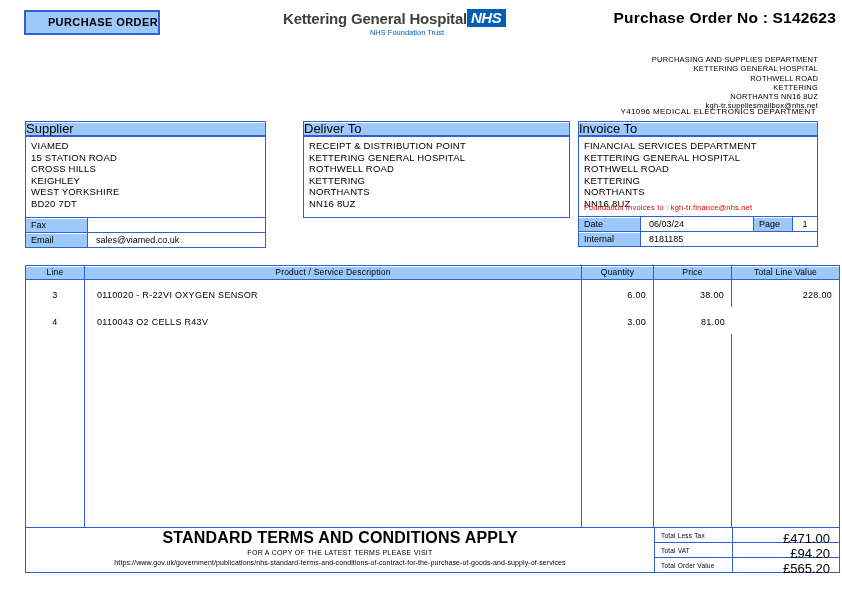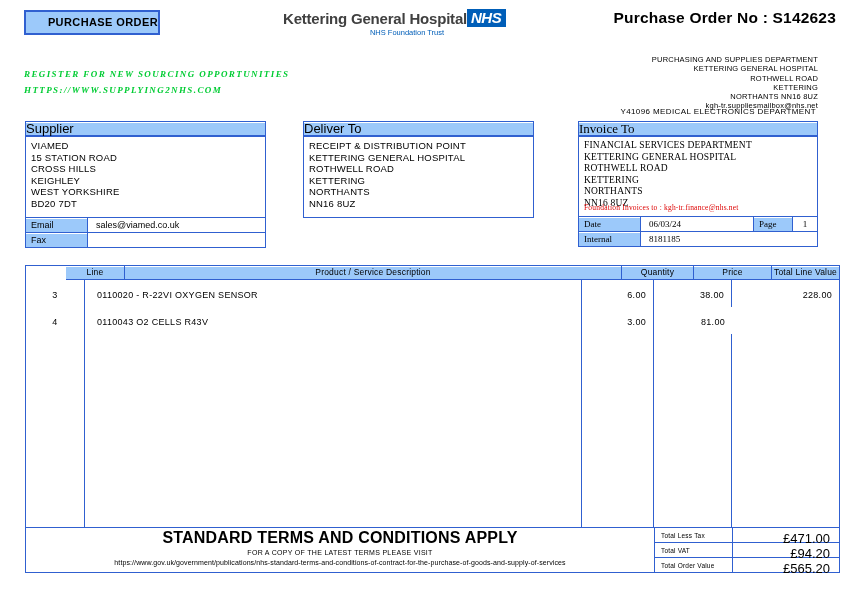--- a/index.html
+++ b/index.html
@@ -37,22 +37,22 @@
   .sourcing .url { text-decoration:none; color:var(--green,#00CC33); display:block; }
   
   .purchasing-addr {
     position:absolute; right:24px; top:55px; text-align:right;
     font-size:7.5px; line-height:9.3px; letter-spacing:0.2px;
   }
   .dept-line { position:absolute; right:26px; top:107px; font-size:8px; letter-spacing:0.4px; }
   
   .infobox { position:absolute; top:121px; border:1px solid var(--border-blue,#3060D0); background:#fff; }
   .box-supplier { left:25px; width:241px; }
-  .box-deliver  { left:303px; width:231px; }
-  .box-invoice  { left:578px; width:240px;font-family:Liberation Serif, serif; }
+  .box-deliver  { left:303px; width:267px; }
+  .box-invoice  { left:578px; width:240px; }
   .band {
     height:15px; line-height:14px; text-align:left; font-size:13px;
     background:var(--band-blue,#9CC9FA);
     box-shadow: inset 0 1px 0 #ffffff;
     border-bottom:2px solid var(--border-blue,#3060D0);
   }
   .addr { padding:3px 5px 0 5px; font-size:9.5px; line-height:11.5px; letter-spacing:0.2px; height:80px; }
   .addr.short { height:79px; position:relative; }
   .red-note { position:absolute; left:5px; bottom:3px; color:var(--red,#DD0000);
     font-size:7.5px; letter-spacing:0.2px; }
@@ -64,21 +64,21 @@
   .kv-label.page-l { width:40px; border-left:1px solid var(--border-blue,#3060D0); }
   .kv-value.page-v { flex:0 0 24px; padding-left:0; text-align:center; }
   
   .maintable {
     position:absolute; left:25px; top:265px; width:815px; height:308px;
     border:1px solid var(--border-blue,#3060D0); display:flex; flex-direction:column;
   }
   .tgrid { display:grid; grid-template-columns:59px 497px 72px 78px 1fr; }
   .thead { height:14px; background:var(--band-blue,#9CC9FA);
     box-shadow: inset 0 1px 0 #ffffff;
-    border-bottom:1px solid var(--border-blue,#3060D0);margin-left:40px; }
+    border-bottom:1px solid var(--border-blue,#3060D0); }
   .thead > div { font-size:8.5px; text-align:center; line-height:13px;
     border-right:1px solid var(--border-blue,#3060D0); letter-spacing:0.2px; }
   .thead > div:last-child { border-right:none; }
   .trow { height:27px; }
   .trow > div { border-right:1px solid var(--border-blue,#3060D0);
     font-size:9px; letter-spacing:0.3px; padding-top:10px; }
   .trow > div:last-child { border-right:none; }
   .trow .c-line { text-align:center; }
   .trow .c-desc { padding-left:12px; }
   .trow .c-num  { text-align:right; padding-right:7px; }
@@ -112,24 +112,20 @@
   <div class="logo-wrap">
     <div class="logo-row">
       <span class="hospital-name">Kettering General Hospital</span>
       <span class="nhs-box">NHS</span>
     </div>
     <div class="foundation">NHS Foundation Trust</div>
   </div>
 
   <div class="po-number">Purchase Order No : S142623</div>
 
-  <div class="sourcing">
-    <div>REGISTER FOR NEW SOURCING OPPORTUNITIES</div>
-    <a href="#" class="url">HTTPS://WWW.SUPPLYING2NHS.COM</a>
-  </div>
 
   <div class="purchasing-addr">
     <div>PURCHASING AND SUPPLIES DEPARTMENT</div>
     <div>KETTERING GENERAL HOSPITAL</div>
     <div>ROTHWELL ROAD</div>
     <div>KETTERING</div>
     <div>NORTHANTS NN16 8UZ</div>
     <div>kgh-tr.suppliesmailbox@nhs.net</div>
   </div>
   <div class="dept-line">Y41096 MEDICAL ELECTRONICS DEPARTMENT</div>
@@ -138,26 +134,26 @@
     <div class="band">Supplier</div>
     <div class="addr">
       <div>VIAMED</div>
       <div>15 STATION ROAD</div>
       <div>CROSS HILLS</div>
       <div>KEIGHLEY</div>
       <div>WEST YORKSHIRE</div>
       <div>BD20 7DT</div>
     </div>
     <div class="kv-row">
+      <div class="kv-label">Fax</div>
+      <div class="kv-value"></div>
+    </div>
+    <div class="kv-row">
       <div class="kv-label">Email</div>
       <div class="kv-value">sales@viamed.co.uk</div>
-    </div>
-    <div class="kv-row">
-      <div class="kv-label">Fax</div>
-      <div class="kv-value"></div>
     </div>
   </div>
 
   <div class="infobox box-deliver">
     <div class="band">Deliver To</div>
     <div class="addr">
       <div>RECEIPT &amp; DISTRIBUTION POINT</div>
       <div>KETTERING GENERAL HOSPITAL</div>
       <div>ROTHWELL ROAD</div>
       <div>KETTERING</div>

